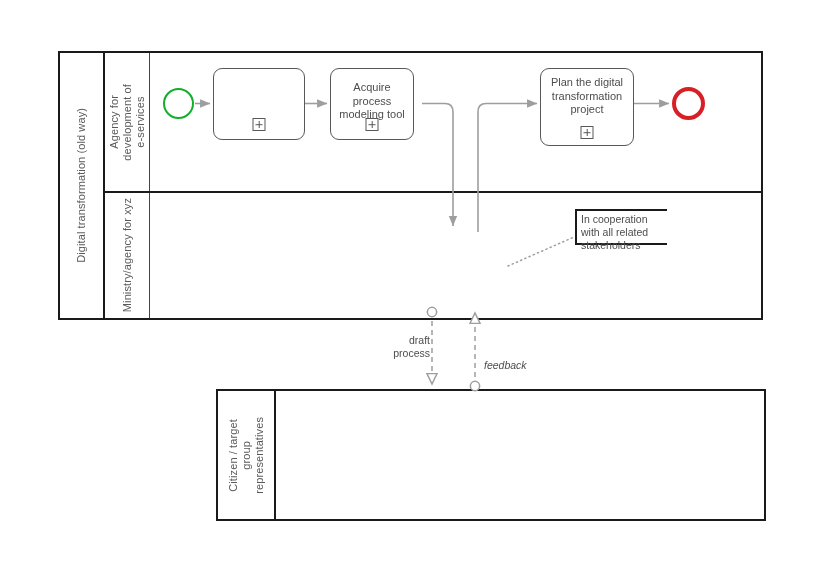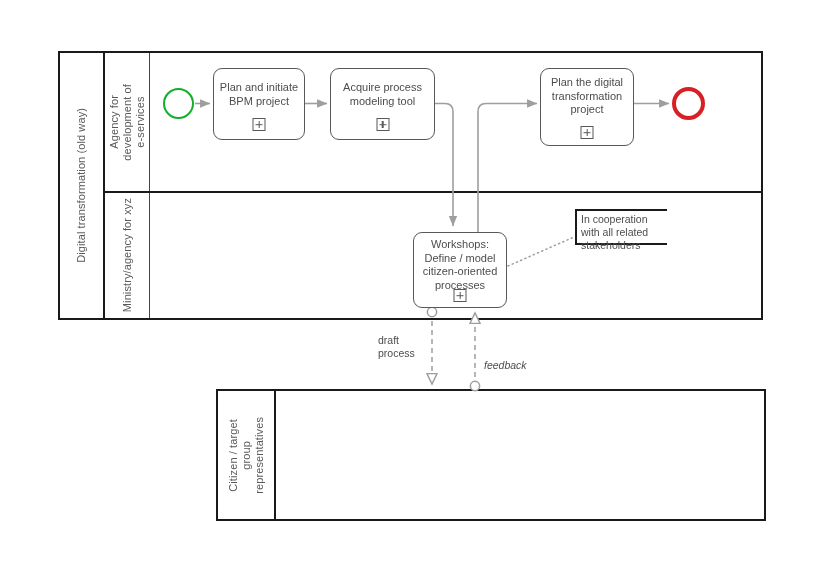--- a/index.html
+++ b/index.html
@@ -123,21 +123,21 @@
     position: absolute;
     background: #585858;
   }
   .sub-marker::before { left: 2px; right: 2px; top: 50%; height: 1.6px; transform: translateY(-50%); }
   .sub-marker::after  { top: 2px; bottom: 2px; left: 50%; width: 1.6px; transform: translateX(-50%); }
 
   #task-plan-bpm        { left: 213px; top: 68px;  width: 92px; height: 72px; }
   #task-plan-bpm .task-label { margin-top: 12px; }
   #task-plan-bpm .sub-marker { bottom: 8px; }
 
-  #task-acquire-tool    { left: 330px; top: 68px;  width: 105px; height: 72px; }
+  #task-acquire-tool    { left: 330px; top: 68px;  width: 84px; height: 72px; }
   #task-acquire-tool .task-label { margin-top: 12px; }
   #task-acquire-tool .sub-marker { bottom: 8px; }
 
   #task-plan-digital    { left: 540px; top: 68px;  width: 94px; height: 78px; }
   #task-plan-digital .task-label { margin-top: 7px; }
   #task-plan-digital .sub-marker { bottom: 6px; }
 
   #task-workshops       { left: 413px; top: 232px; width: 94px; height: 76px; }
   #task-workshops .task-label { margin-top: 5px; }
   #task-workshops .sub-marker { bottom: 5px; }
@@ -164,21 +164,21 @@
     line-height: 13px;
     white-space: pre-line;
   }
 
   
   .flow-label {
     position: absolute;
     color: #4d4d4d;
     font-size: 10.5px;
     line-height: 12.5px;
-    text-align: left;
+    text-align: right;
     white-space: pre-line;
   }
   #label-draft-process { left: 378px; top: 334px; width: 52px; }
   #label-feedback      { left: 484px; top: 359px; width: 54px; text-align: left; font-style: italic; }
 
   svg.overlay {
     position: absolute;
     left: 0; top: 0;
     width: 824px;
     height: 570px;
@@ -246,45 +246,36 @@
 
     <line x1="432" y1="312" x2="432" y2="384" stroke="#9e9e9e" stroke-width="1.5" stroke-dasharray="5 4" marker-start="url(#msg-circle)" marker-end="url(#arrow-msg-down)"></line>
 
     <line x1="475" y1="386" x2="475" y2="313" stroke="#9e9e9e" stroke-width="1.5" stroke-dasharray="5 4" marker-start="url(#msg-circle)" marker-end="url(#arrow-msg-down)"></line>
   </svg>
 
   <div class="event" id="start-event"></div>
   <div class="event" id="end-event"></div>
 
   <div class="task" id="task-plan-bpm">
-    <div class="task-label">Plan and initiate
-BPM project</div>
     <div class="sub-marker"></div>
   </div>
 
   <div class="task" id="task-acquire-tool">
     <div class="task-label">Acquire process
 modeling tool</div>
     <div class="sub-marker"></div>
   </div>
 
   <div class="task" id="task-plan-digital">
     <div class="task-label">Plan the digital
 transformation
 project</div>
     <div class="sub-marker"></div>
   </div>
 
-  <div class="task" id="task-workshops">
-    <div class="task-label">Workshops:
-Define / model
-citizen-oriented
-processes</div>
-    <div class="sub-marker"></div>
-  </div>
 
   <div id="annotation">
     <div class="ann-text">In cooperation
 with all related
 stakeholders</div>
   </div>
 
   <div class="flow-label" id="label-draft-process">draft
 process</div>
   <div class="flow-label" id="label-feedback">feedback</div>

